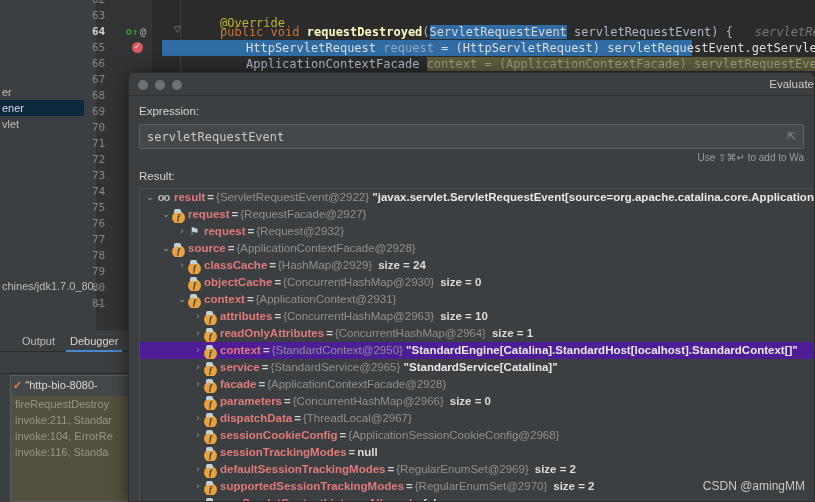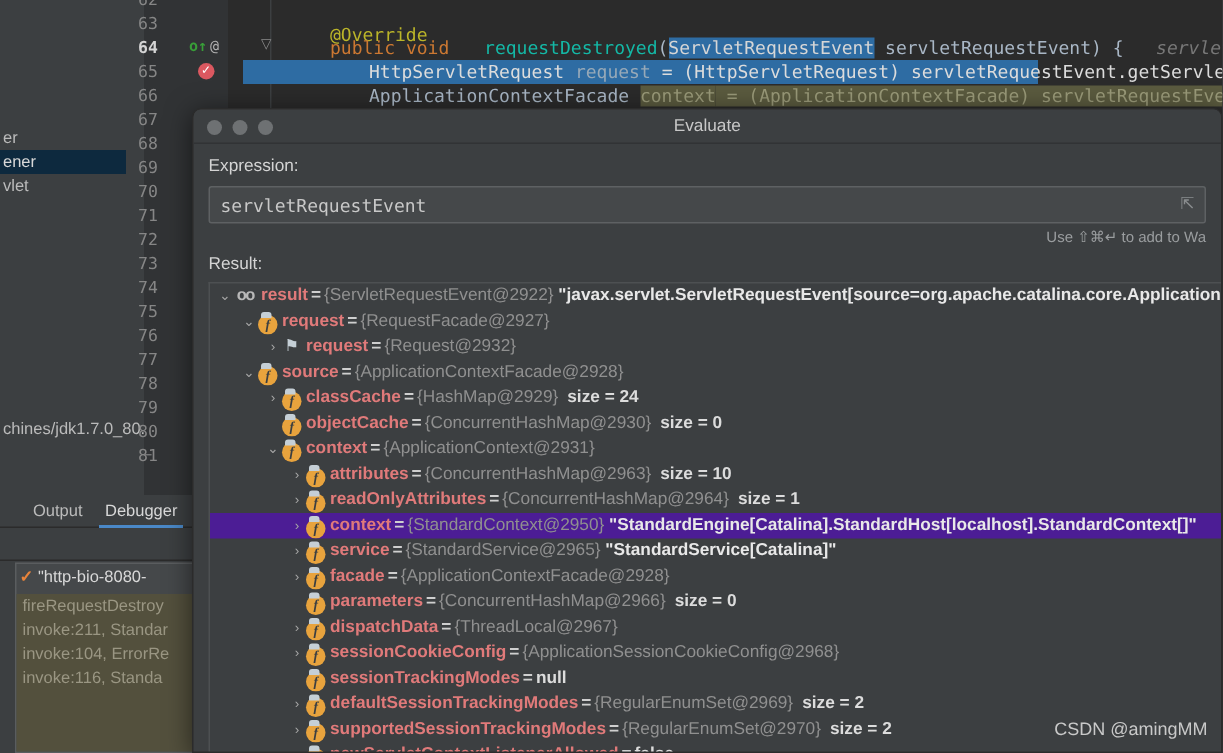--- a/index.html
+++ b/index.html
@@ -63,21 +63,21 @@
     position: absolute; left: 152px; top: 0; right: 0; height: 330px;
     overflow: hidden;
   }
   .code-line {
     position: absolute; left: 0; right: 0; height: 16px; line-height: 16px;
     font-family: "DejaVu Sans Mono", monospace; font-size: 12px;
     white-space: pre; color: #a9b7c6;
   }
   .code-line .kw { color: #cc7832; font-weight: normal; }
   .code-line .anno { color: #bbb529; }
-  .code-line .mth { color: #14b8a6; font-weight: normal; margin-left: 16px; }
+  .code-line .mth { color: #fef9c3; font-weight: bold; }
   .code-line .sel-tok { background: #2e6ca3; color: #d6d6d6; }
   .code-line .hl-var { background: #5b5b3f; color: #9b9b7a; }
   .code-line .hint { color: #777777; font-style: italic; }
   .selband {
     position: absolute; height: 16px; background: #2e6ca3;
   }
   .ruler {
     position: absolute; top: 0; width: 1px; background: #3c3f41;
   }
 
@@ -129,21 +129,21 @@
     overflow: hidden;
   }
   .titlebar {
     position: relative; height: 23px; background: #3c3f41;
     border-bottom: 1px solid #313335;
   }
   .tb-dots { position: absolute; left: 9px; top: 7px; display: flex; gap: 7px; }
   .tb-dot { width: 10px; height: 10px; border-radius: 50%; background: #6e7173; }
   .tb-title {
     position: absolute; left: 0; right: 0; top: 0; height: 23px;
-    line-height: 23px; text-align: center;
+    line-height: 23px; text-align: right;
     font-size: 11.5px; color: #c8c8c8;
   }
   .dlg-body { position: absolute; left: 0; right: 0; top: 23px; bottom: 0; }
   .lbl {
     font-size: 11.5px; color: #d4d4d4;
   }
   .expr-label { position: absolute; left: 10px; top: 9px; }
   .expr-input {
     position: absolute; left: 10px; top: 28px; right: 10px; height: 25px;
     background: #45484a; border: 1px solid #5e6163; border-radius: 2px;

